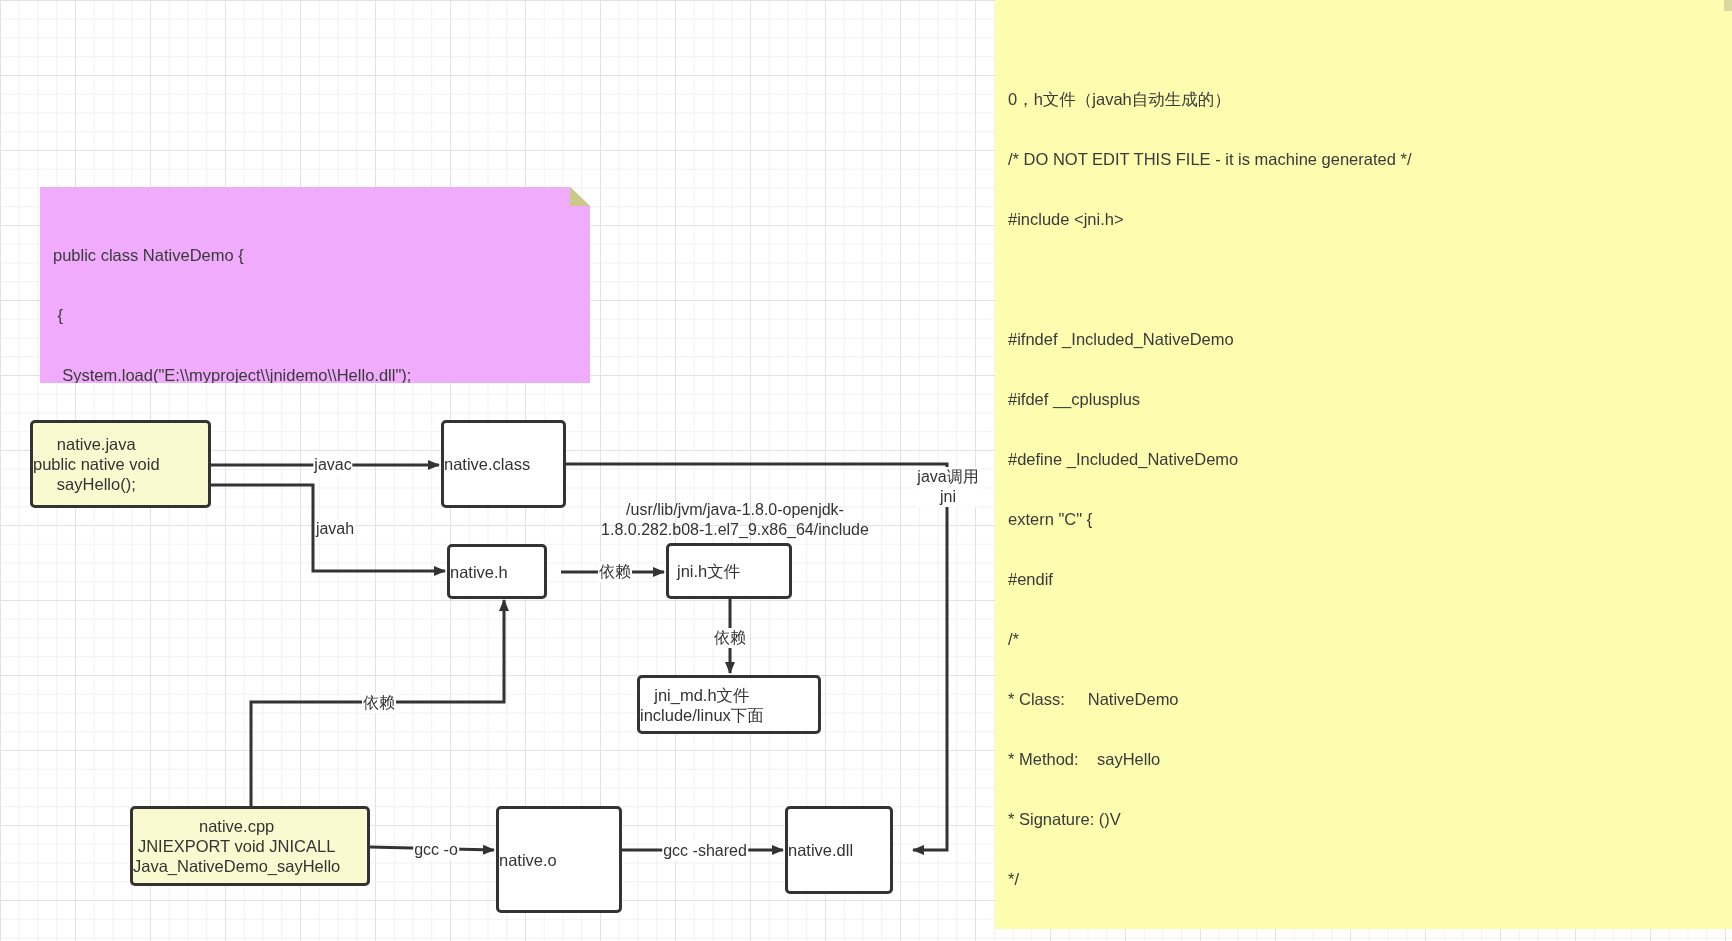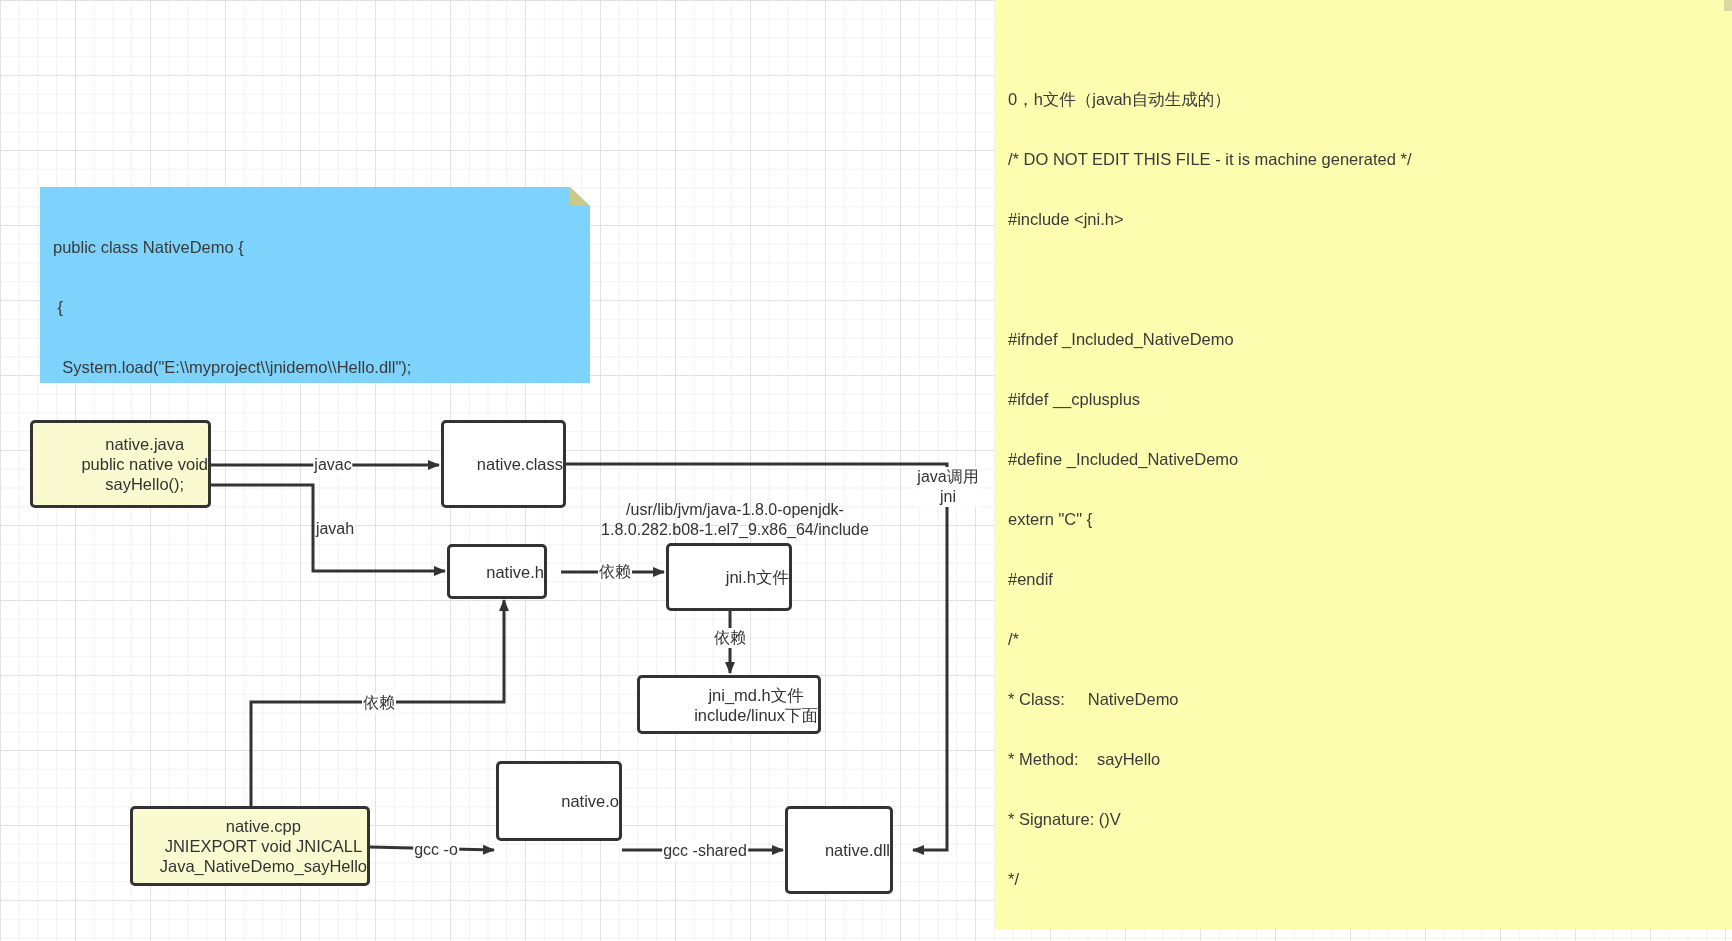--- a/index.html
+++ b/index.html
@@ -10,43 +10,43 @@
       linear-gradient(to right, #e2e2e2 1px, transparent 1px),
       linear-gradient(to bottom, #e2e2e2 1px, transparent 1px),
       linear-gradient(to right, #f1f1f1 1px, transparent 1px),
       linear-gradient(to bottom, #f1f1f1 1px, transparent 1px);
     background-size: 75px 75px, 75px 75px, 18.75px 18.75px, 18.75px 18.75px;
     font-family: "Liberation Sans", "DejaVu Sans", sans-serif;
     color:#333;
   }
   .note {
     position:absolute; left:40px; top:187px; width:550px; height:196px;
-    background:#7dd3fc;
+    background:#f0abfc;
     clip-path: polygon(0 0, 530px 0, 550px 19px, 550px 100%, 0 100%);
-    box-sizing:border-box; padding:10px 13px;
+    box-sizing:border-box; padding:18px 13px;
     font-size:16.5px; line-height:20px; white-space:pre; color:#3a3a3a;
   }
   .fold {
     position:absolute; left:570px; top:187px; width:20px; height:19px;
     background:#c9c98a;
     clip-path: polygon(0 0, 100% 100%, 0 100%);
   }
   .panel {
     position:absolute; left:995px; top:0; width:737px; height:929px;
     background:#fdfdb0; box-sizing:border-box; padding:29px 12px 0 13px;
     font-size:16.5px; line-height:20px; white-space:pre; color:#3a3a3a;
   }
   .panel .ln { min-height:20px; }
   .scroll-thumb {
     position:absolute; right:0; top:0; width:8px; height:11px; background:#d8d8a0;
   }
   .node {
     position:absolute; box-sizing:border-box; border:3px solid #333;
     border-radius:5px; background:#fff;
-    display:flex; align-items:center; justify-content:flex-end; text-align:center;
+    display:flex; align-items:center; justify-content:flex-start; text-align:center;
     font-size:16.5px; line-height:20px; color:#333; white-space:pre;
   }
   .node.y { background:#fafad0; }
   svg.edges { position:absolute; left:0; top:0; }
   .elabel {
     position:absolute; font-size:16px; line-height:20px; color:#333;
     background:#fff; padding:0 1px; white-space:pre; text-align:center;
     transform:translate(-50%,-50%);
   }
   .elabel.clear { background:transparent; }
@@ -89,33 +89,33 @@
   <span>native.java
 public native void
 sayHello();</span>
 </div>
 <div class="node" style="left:441px;top:420px;width:125px;height:88px;">
   <span>native.class</span>
 </div>
 <div class="node" style="left:447px;top:544px;width:100px;height:55px;">
   <span>native.h</span>
 </div>
-<div class="node" style="left:666px;top:543px;width:126px;height:68px;">
+<div class="node" style="left:666px;top:543px;width:126px;height:56px;padding-left:8px;">
   <span>jni.h文件</span>
 </div>
 <div class="node" style="left:637px;top:675px;width:184px;height:59px;">
   <span>jni_md.h文件
 include/linux下面</span>
 </div>
 <div class="node y" style="left:130px;top:806px;width:240px;height:80px;">
   <span>native.cpp
 JNIEXPORT void JNICALL
 Java_NativeDemo_sayHello</span>
 </div>
-<div class="node" style="left:496px;top:761px;width:126px;height:80px;">
+<div class="node" style="left:496px;top:806px;width:126px;height:107px;">
   <span>native.o</span>
 </div>
 <div class="node" style="left:785px;top:806px;width:108px;height:88px;">
   <span>native.dll</span>
 </div>
 
 <div class="elabel" style="left:333px;top:465px;">javac</div>
 <div class="elabel" style="left:335px;top:529px;">javah</div>
 <div class="elabel" style="left:615px;top:572px;">依赖</div>
 <div class="elabel" style="left:730px;top:638px;">依赖</div>

